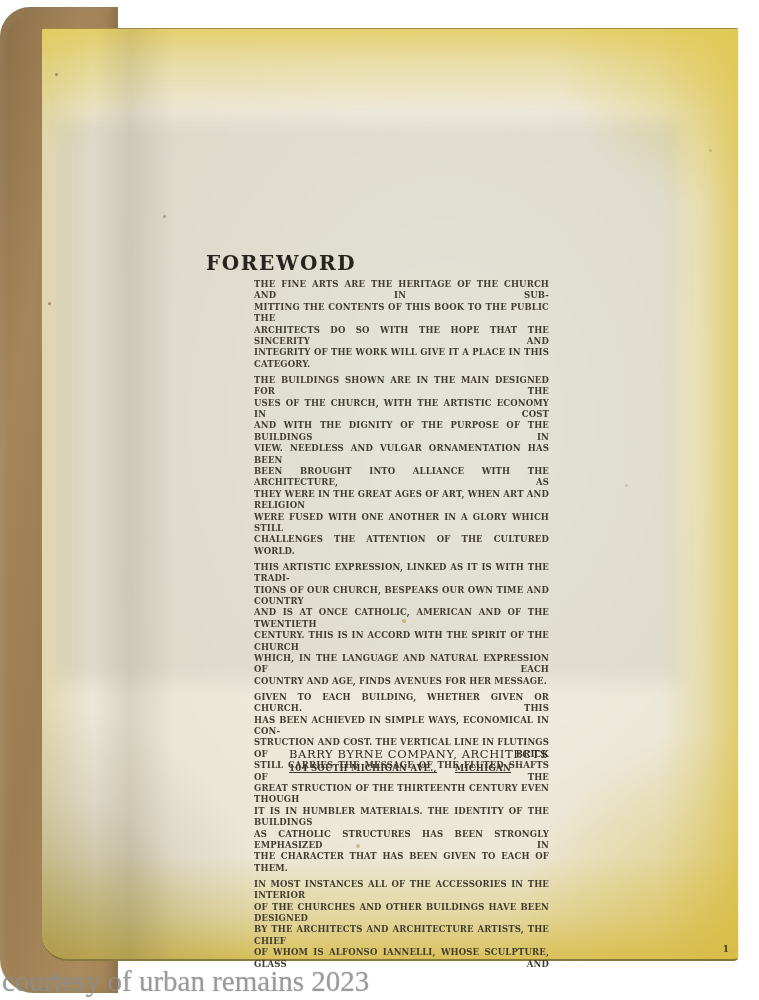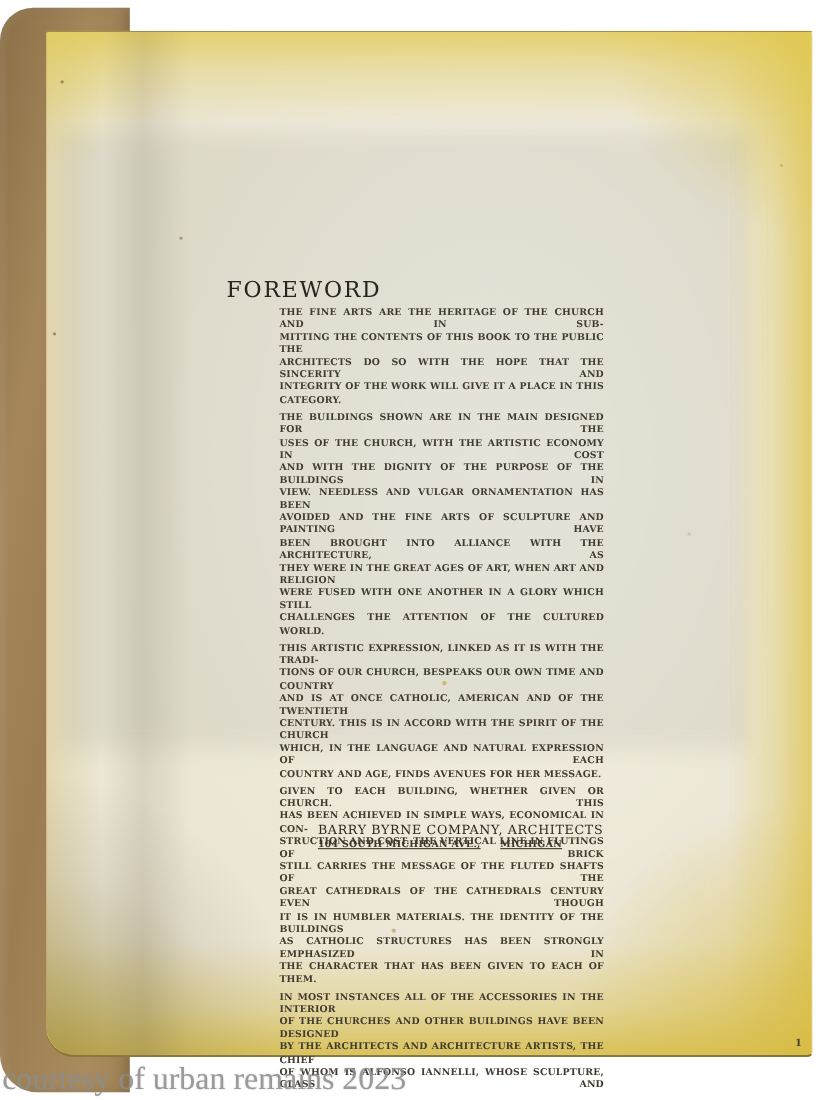--- a/index.html
+++ b/index.html
@@ -50,21 +50,21 @@
     background:linear-gradient(90deg, rgba(255,255,255,0) 0%, rgba(105,95,65,0.14) 45%, rgba(105,95,65,0) 100%);
   }
   
   .curl-shadow{
     position:absolute;left:0;bottom:0;width:230px;height:250px;
     border-bottom-left-radius:26px;
     background:radial-gradient(ellipse at 0% 100%, rgba(96,86,56,0.32), rgba(96,86,56,0.10) 48%, rgba(96,86,56,0) 72%);
   }
   .heading{
     position:absolute;left:164px;top:222px;
-    font-size:20px;font-weight:400;letter-spacing:1.6px;color:#27241f;
+    font-size:20px;font-weight:700;letter-spacing:1.6px;color:#27241f;
   }
   .bodytext{
     position:absolute;left:212px;top:250px;width:295px;
     font-size:8.5px;line-height:11.4px;font-weight:700;
     letter-spacing:0.15px;color:#423c30;
   }
   .para{margin:0 0 4.5px 0;}
   .para:last-child{margin-bottom:0;}
   .tline{text-align:justify;text-align-last:justify;}
   .tline.tlast{text-align-last:left;}
@@ -111,40 +111,39 @@
           <div class="tline">MITTING THE CONTENTS OF THIS BOOK TO THE PUBLIC THE</div>
           <div class="tline">ARCHITECTS DO SO WITH THE HOPE THAT THE SINCERITY AND</div>
           <div class="tline">INTEGRITY OF THE WORK WILL GIVE IT A PLACE IN THIS</div>
           <div class="tline tlast">CATEGORY.</div>
         </div>
       <div class="para">
           <div class="tline">THE BUILDINGS SHOWN ARE IN THE MAIN DESIGNED FOR THE</div>
           <div class="tline">USES OF THE CHURCH, WITH THE ARTISTIC ECONOMY IN COST</div>
           <div class="tline">AND WITH THE DIGNITY OF THE PURPOSE OF THE BUILDINGS IN</div>
           <div class="tline">VIEW.  NEEDLESS AND VULGAR ORNAMENTATION HAS BEEN</div>
-          <div class="tline">AVOIDED AND THE FINE ARTS OF SCULPTURE AND PAINTING HAVE</div>
           <div class="tline">BEEN BROUGHT INTO ALLIANCE WITH THE ARCHITECTURE, AS</div>
           <div class="tline">THEY WERE IN THE GREAT AGES OF ART, WHEN ART AND RELIGION</div>
           <div class="tline">WERE FUSED WITH ONE ANOTHER IN A GLORY WHICH STILL</div>
           <div class="tline tlast">CHALLENGES THE ATTENTION OF THE CULTURED WORLD.</div>
         </div>
       <div class="para">
           <div class="tline">THIS ARTISTIC EXPRESSION, LINKED AS IT IS WITH THE TRADI-</div>
           <div class="tline">TIONS OF OUR CHURCH, BESPEAKS OUR OWN TIME AND COUNTRY</div>
           <div class="tline">AND IS AT ONCE CATHOLIC, AMERICAN AND OF THE TWENTIETH</div>
           <div class="tline">CENTURY.  THIS IS IN ACCORD WITH THE SPIRIT OF THE CHURCH</div>
           <div class="tline">WHICH, IN THE LANGUAGE AND NATURAL EXPRESSION OF EACH</div>
           <div class="tline tlast">COUNTRY AND AGE, FINDS AVENUES FOR HER MESSAGE.</div>
         </div>
       <div class="para">
           <div class="tline">GIVEN TO EACH BUILDING, WHETHER GIVEN OR CHURCH.  THIS</div>
           <div class="tline">HAS BEEN ACHIEVED IN SIMPLE WAYS, ECONOMICAL IN CON-</div>
           <div class="tline">STRUCTION AND COST.  THE VERTICAL LINE IN FLUTINGS OF BRICK</div>
           <div class="tline">STILL CARRIES THE MESSAGE OF THE FLUTED SHAFTS OF THE</div>
-          <div class="tline">GREAT CATHEDRALS OF THE CATHEDRALS CENTURY EVEN THOUGH</div>
+          <div class="tline">GREAT STRUCTION OF THE THIRTEENTH CENTURY EVEN THOUGH</div>
           <div class="tline">IT IS IN HUMBLER MATERIALS.  THE IDENTITY OF THE BUILDINGS</div>
           <div class="tline">AS CATHOLIC STRUCTURES HAS BEEN STRONGLY EMPHASIZED IN</div>
           <div class="tline tlast">THE CHARACTER THAT HAS BEEN GIVEN TO EACH OF THEM.</div>
         </div>
       <div class="para">
           <div class="tline">IN MOST INSTANCES ALL OF THE ACCESSORIES IN THE INTERIOR</div>
           <div class="tline">OF THE CHURCHES AND OTHER BUILDINGS HAVE BEEN DESIGNED</div>
           <div class="tline">BY THE ARCHITECTS AND ARCHITECTURE ARTISTS, THE CHIEF</div>
           <div class="tline">OF WHOM IS ALFONSO IANNELLI, WHOSE SCULPTURE, GLASS AND</div>
         </div>

